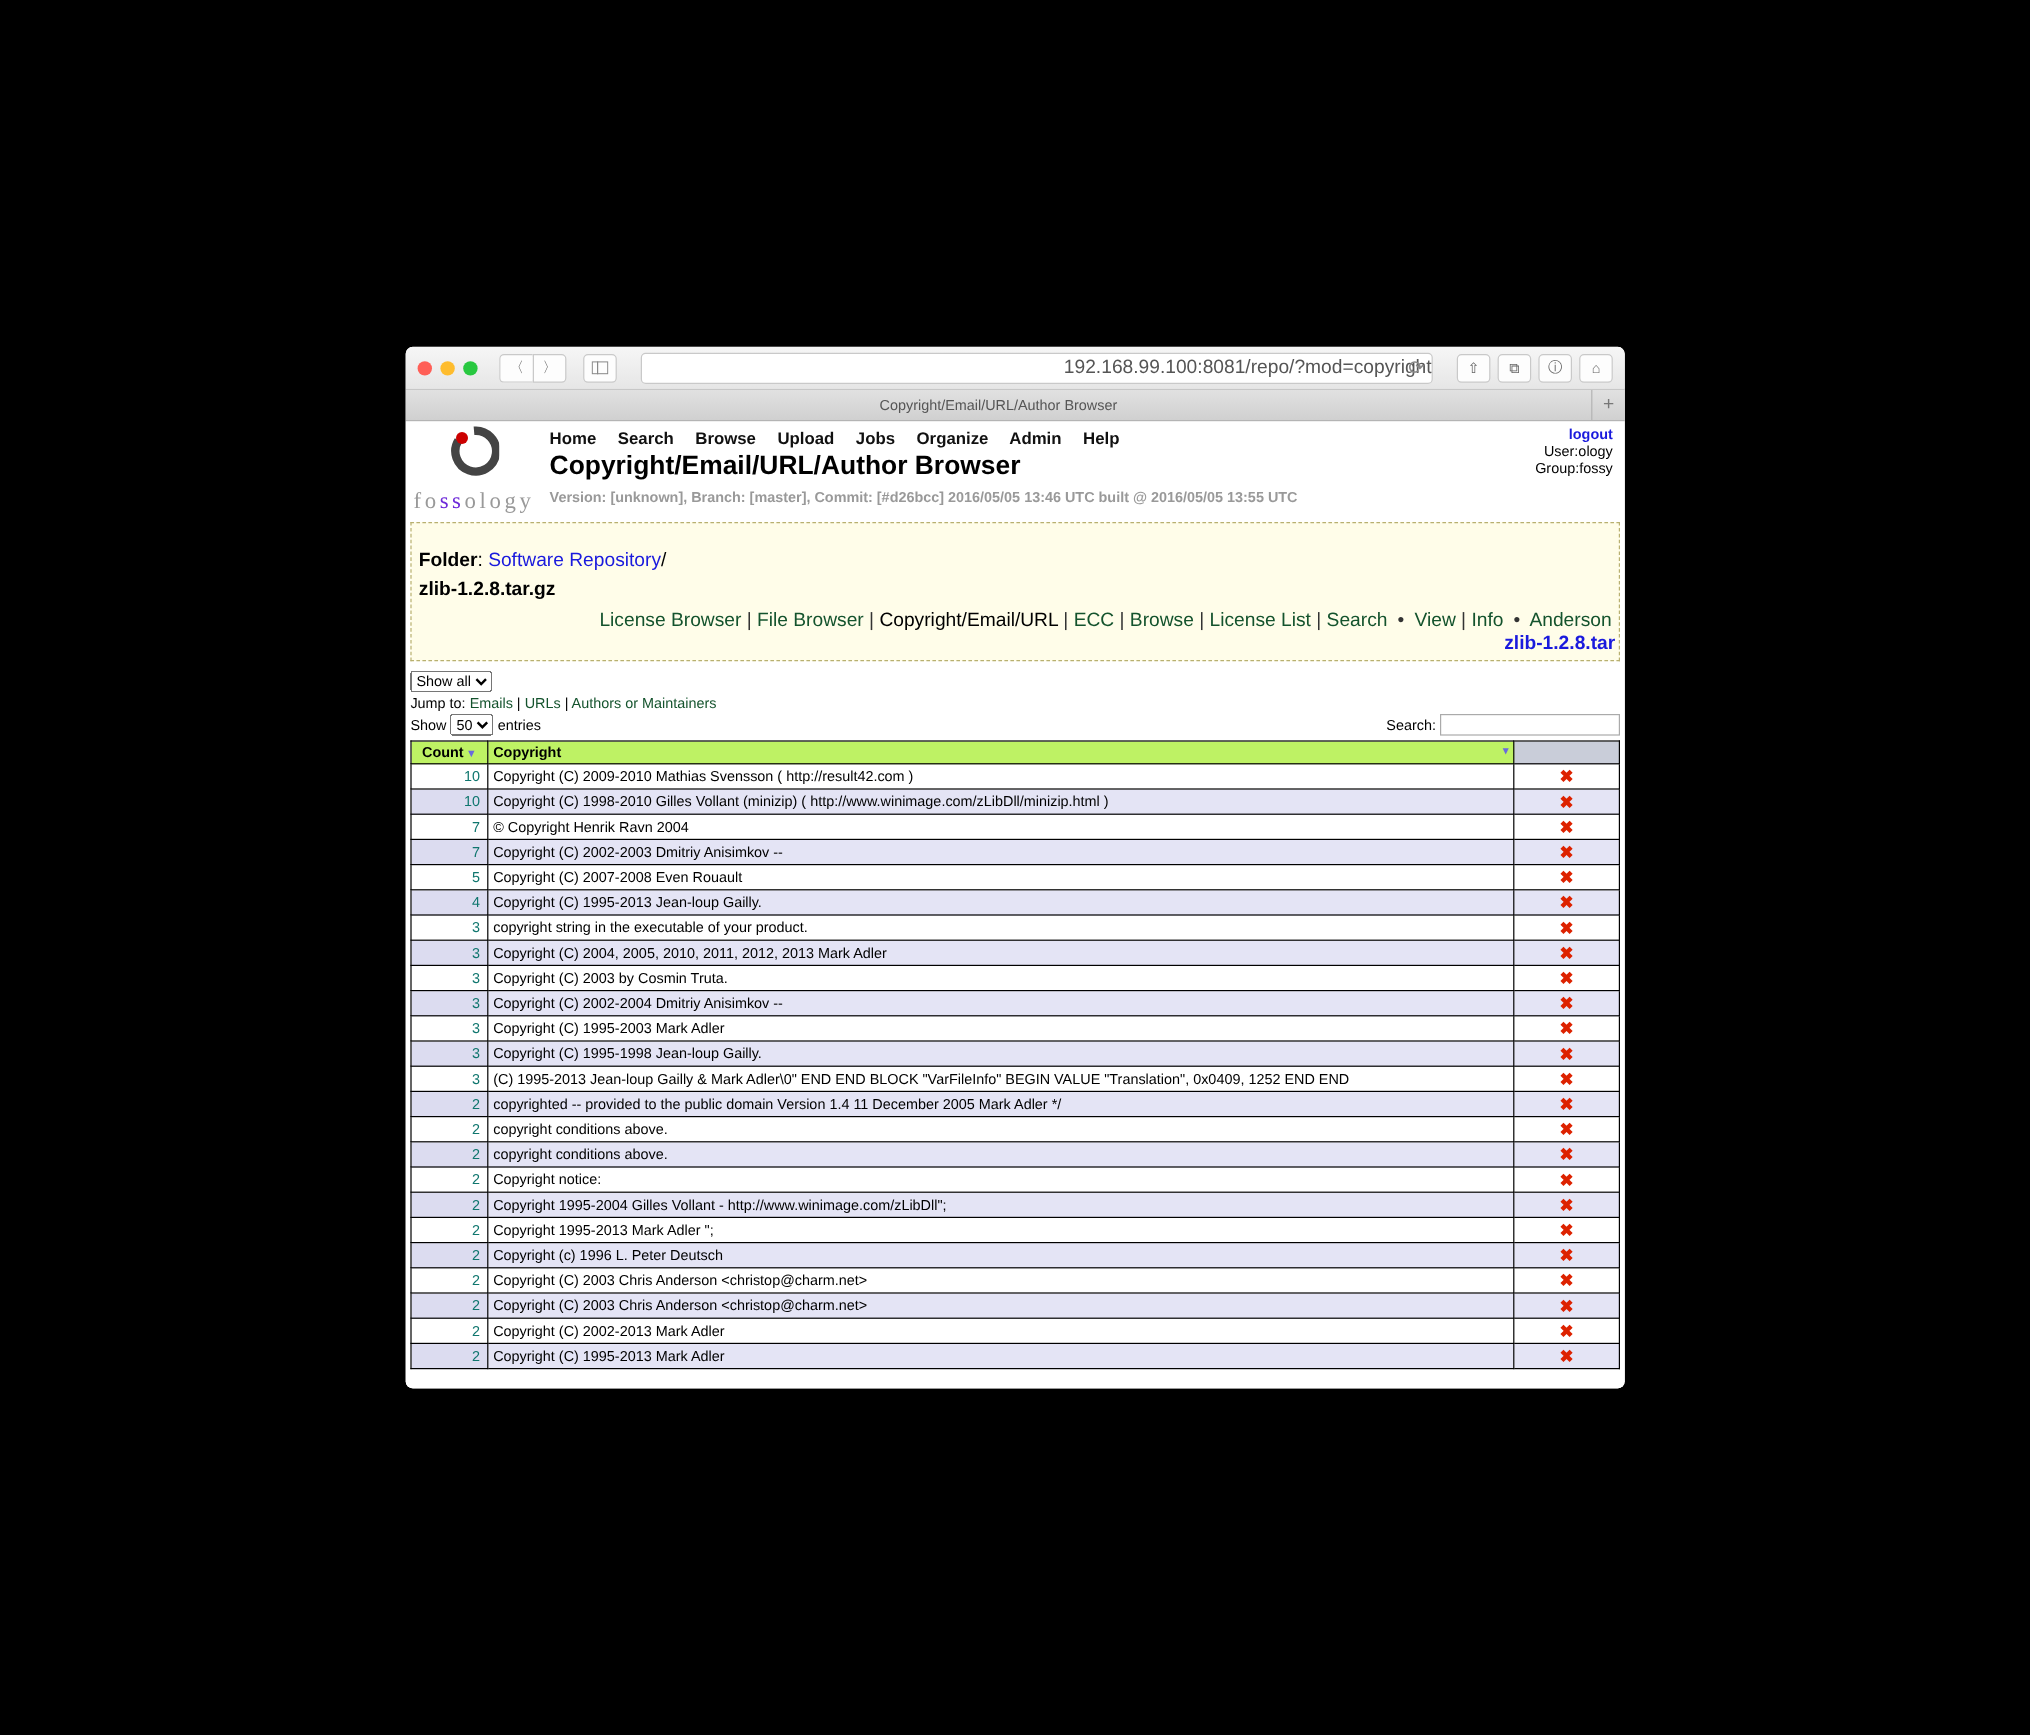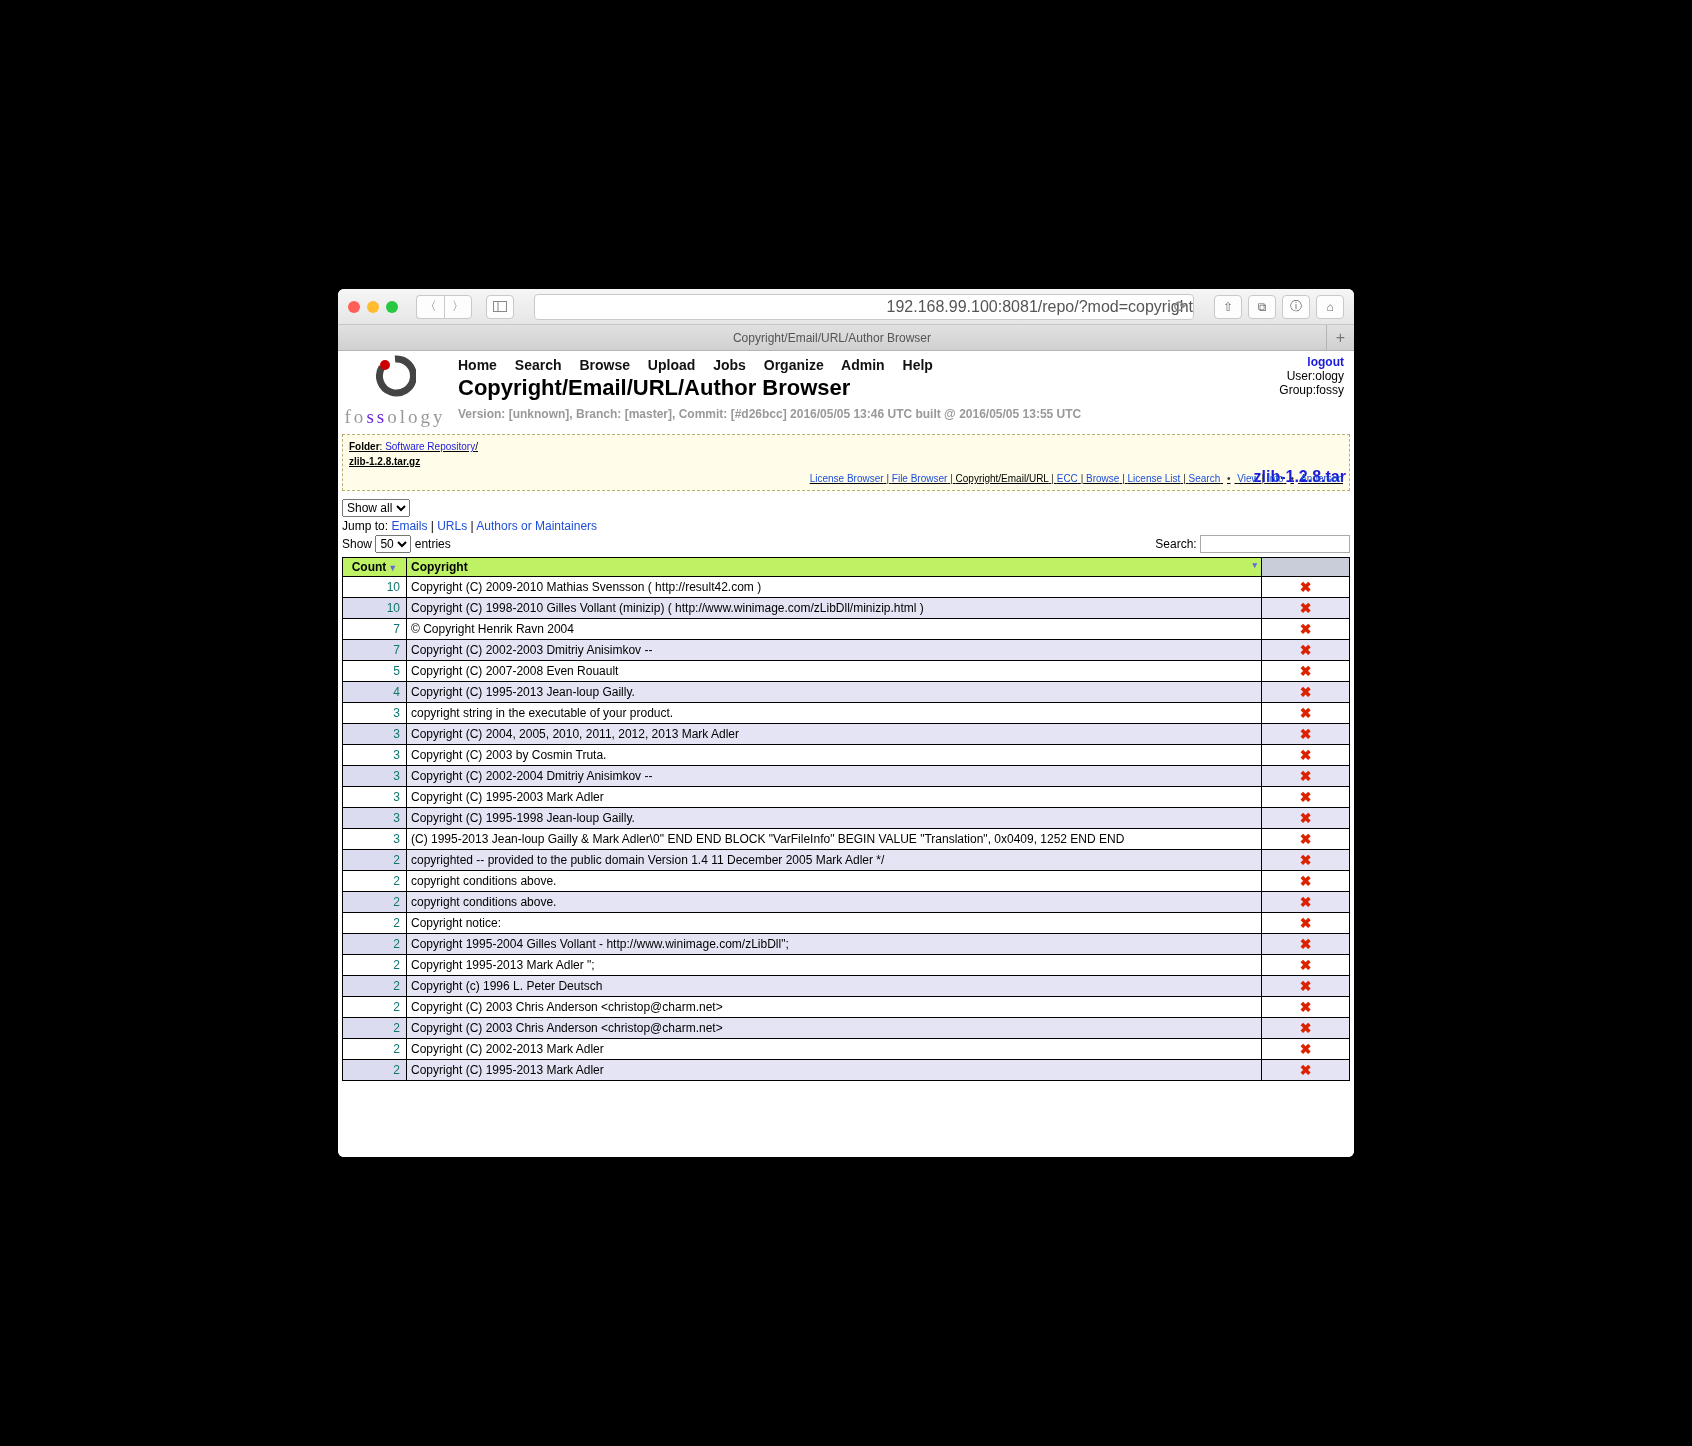--- a/index.html
+++ b/index.html
@@ -32,25 +32,25 @@
 .logo .word .ss2 { color:#6d28d9; }
 
 .mainmenu { font-family: Verdana, sans-serif; font-size:14px; font-weight:bold; color:#111; padding-top:2px; }
 .mainmenu span { margin-right: 14px; cursor:pointer; }
 .pgtitle { font-size:22px; font-weight:bold; margin:2px 0 4px 0; }
 .version { font-size:12px; color:#999; font-weight:bold; line-height:1.6; }
 
 .usrbox { margin-left:auto; text-align:right; font-size:12px; padding-right:6px; }
 .usrbox .lo { color:#1a1add; font-weight:bold; }
 
-.navband { margin-top:6px; border:1px dashed #b8b070; background:#fffde9; padding:4px 6px; font-size:10px; line-height:1.5;text-decoration:underline; }
+.navband { margin-top:6px; border:1px dashed #b8b070; background:#fffde9; padding:20px 6px; font-size:16px; line-height:1.5; }
 .navband b { color:#000; }
 .navband .fld { color:#1a1add; }
 .navband .subnav { text-align:right; margin-top:2px; }
-.navband a, .lnk { color:#1d4ed8; text-decoration:none; }
+.navband a, .lnk { color:#14532d; text-decoration:none; }
 .sep { color:#333; }
 .bullet { color:#333; margin:0 4px; }
 
 .controls { margin-top:8px; font-size:12px; }
 .controls select { font-size:12px; }
 .jump { margin-top:2px; }
 .showline { margin-top:2px; display:flex; align-items:center; }
 .showline .srch { margin-left:auto; }
 .showline input { border:1px solid #aaa; height:18px; width:150px; font-size:12px; }
 

